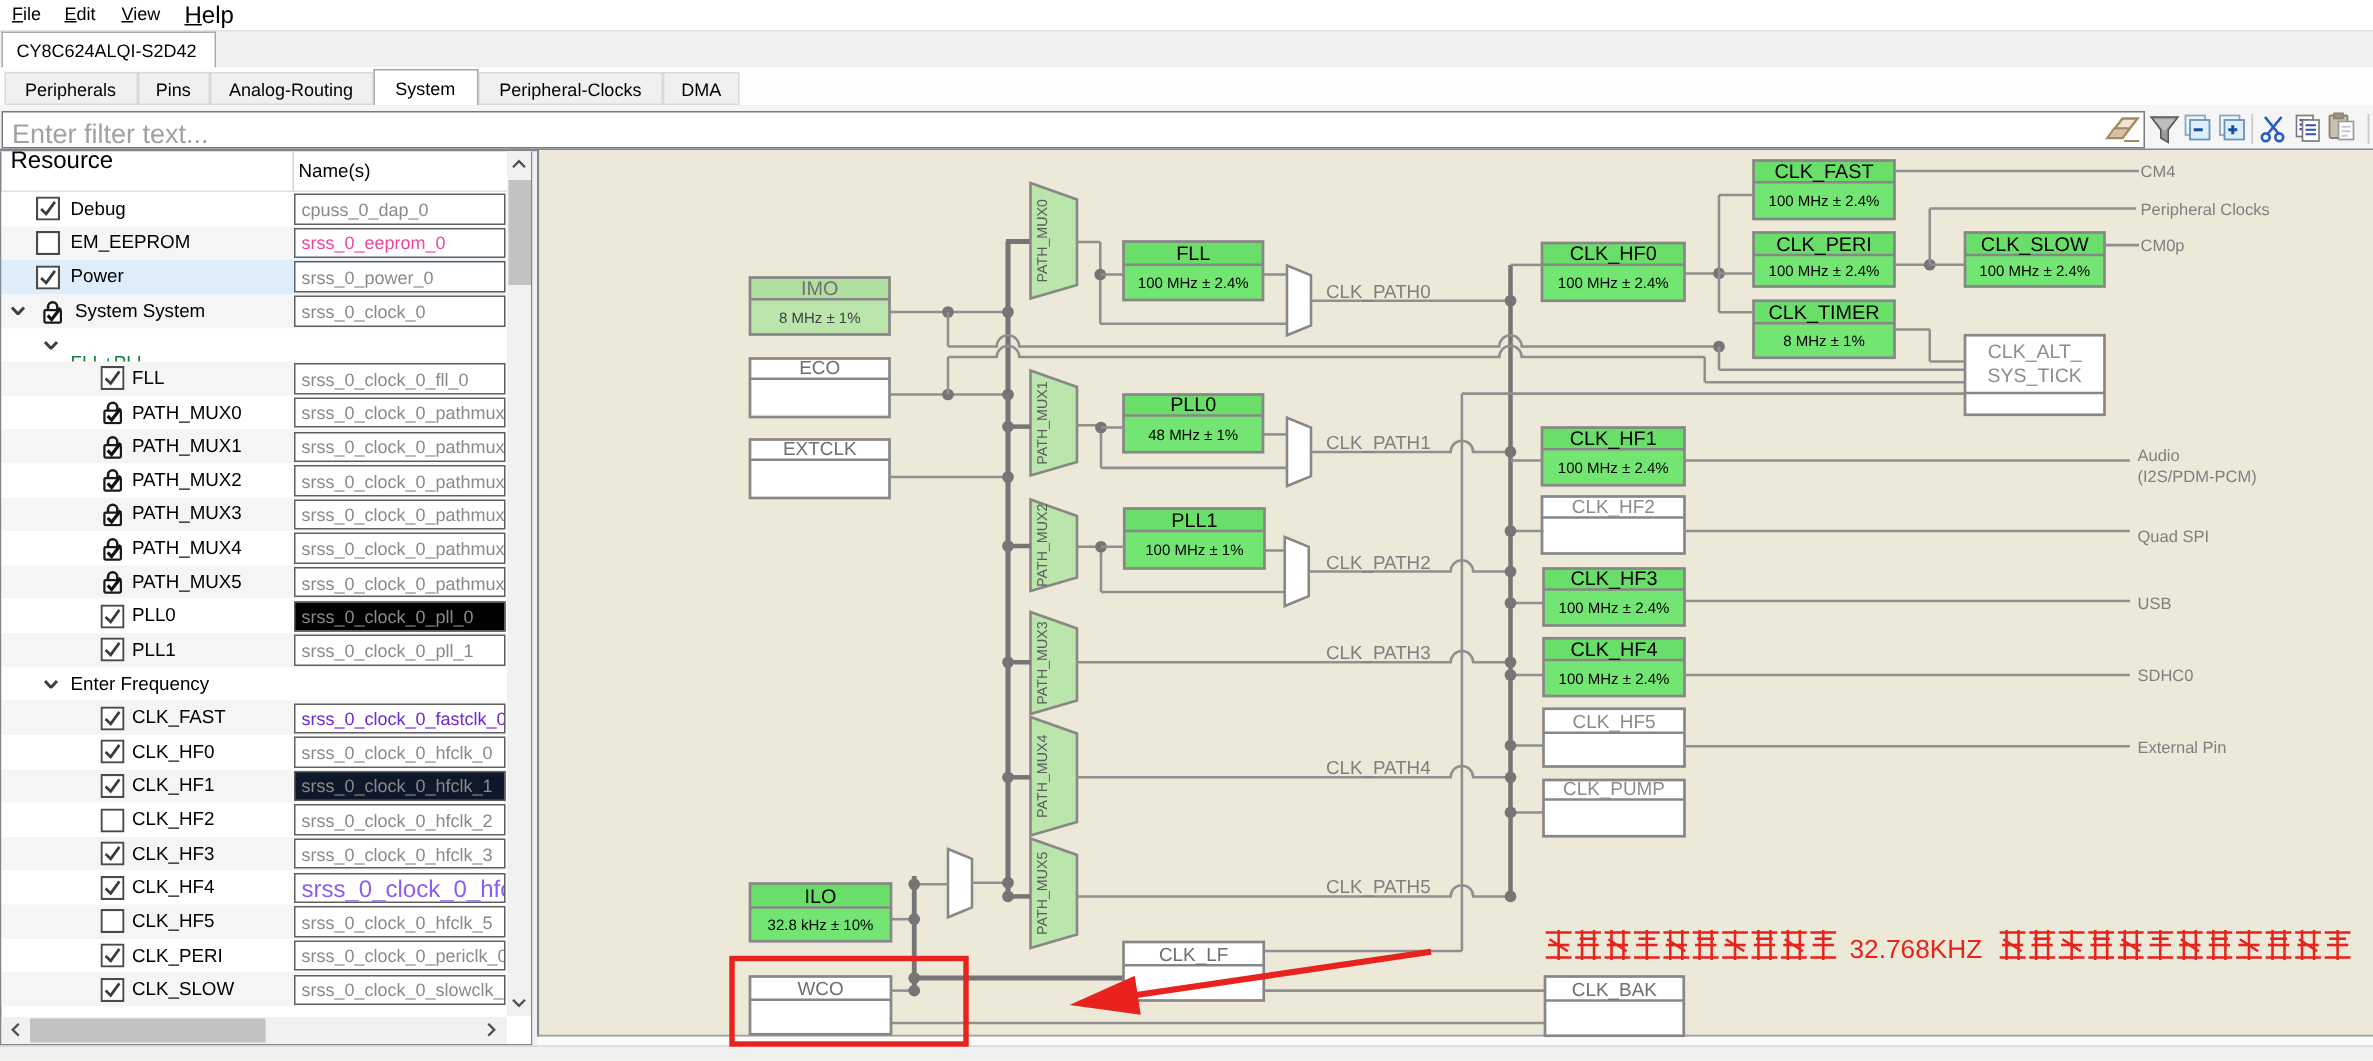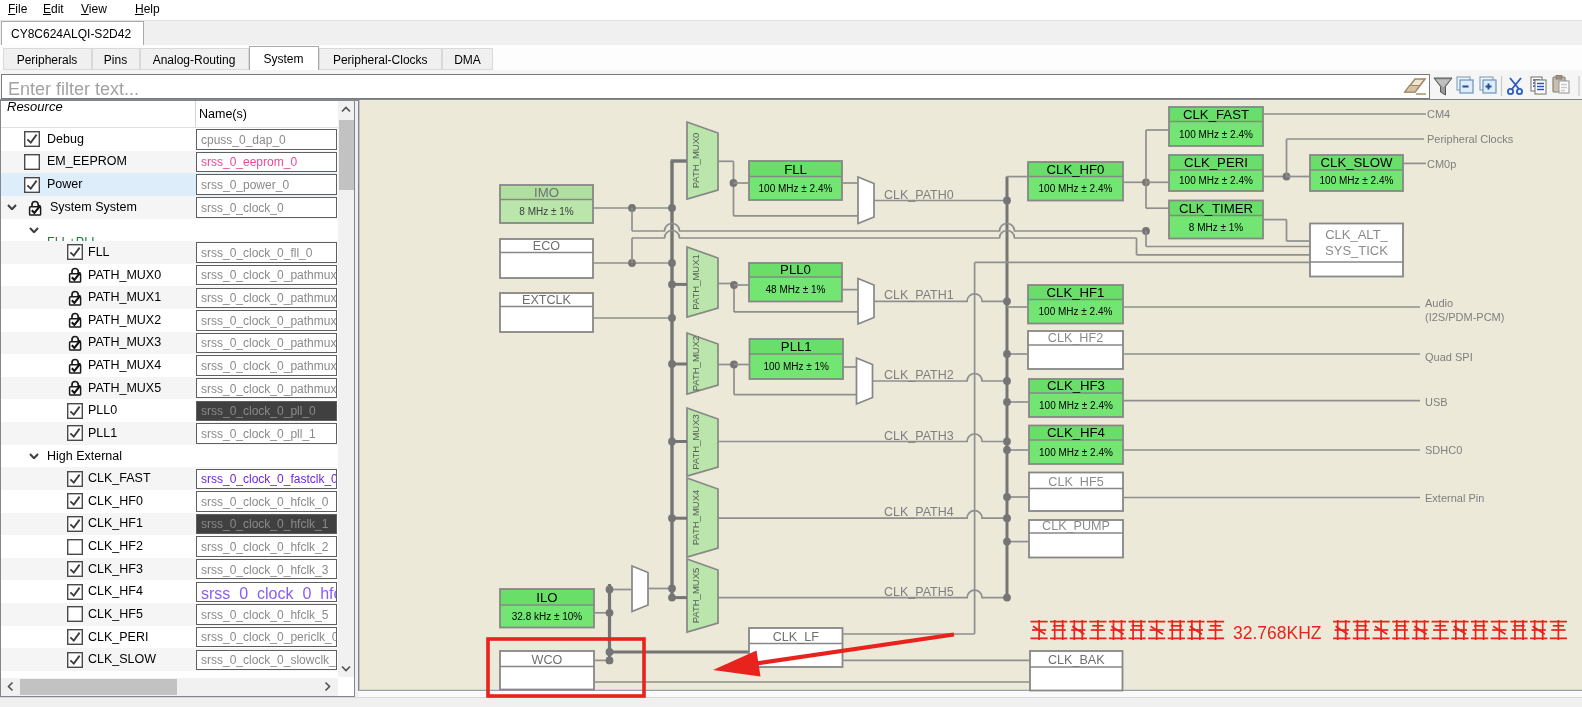--- a/index.html
+++ b/index.html
@@ -3,21 +3,21 @@
 *{margin:0;padding:0;box-sizing:border-box;}
 body{width:1582px;height:707px;font-family:"Liberation Sans",sans-serif;background:#fff;position:relative;overflow:hidden;}
 .abs{position:absolute;}
 .abs svg{display:block;}
 </style></head>
 <body>
 <div class="abs" style="left:0;top:0;width:1582px;height:20px;background:#fff;"></div>
 <div class="abs" style="left:8px;top:2px;font-size:12px;color:#000;"><span style="text-decoration:underline">F</span>ile</div>
 <div class="abs" style="left:43px;top:2px;font-size:12px;color:#000;"><span style="text-decoration:underline">E</span>dit</div>
 <div class="abs" style="left:81px;top:2px;font-size:12px;color:#000;"><span style="text-decoration:underline">V</span>iew</div>
-<div class="abs" style="left:135px;top:2px;font-size:12px;color:#000;"><span style="text-decoration:underline">H</span>elp</div>
+<div class="abs" style="left:123px;top:2px;font-size:16px;color:#000;"><span style="text-decoration:underline">H</span>elp</div>
 <div class="abs" style="left:0;top:20px;width:1582px;height:25px;background:#f0f0f0;border-top:1px solid #e2e2e2;"></div>
 <div class="abs" style="left:1px;top:21px;width:143px;height:24px;background:#fff;border:1px solid #aaa;border-bottom:none;"></div>
 <div class="abs" style="left:11px;top:27px;font-size:12px;color:#000;">CY8C624ALQI-S2D42</div>
 <div class="abs" style="left:0;top:45px;width:1582px;height:25px;background:#fdfdfd;"></div>
 <div class="abs" style="left:2.5px;top:48px;width:89px;height:22px;background:#f0f0f0;border:1px solid #d9d9d9;text-align:center;font-size:12px;padding-top:3.5px;color:#000;">Peripherals</div>
 <div class="abs" style="left:91.5px;top:48px;width:48px;height:22px;background:#f0f0f0;border:1px solid #d9d9d9;text-align:center;font-size:12px;padding-top:3.5px;color:#000;">Pins</div>
 <div class="abs" style="left:139.5px;top:48px;width:109px;height:22px;background:#f0f0f0;border:1px solid #d9d9d9;text-align:center;font-size:12px;padding-top:3.5px;color:#000;">Analog-Routing</div>
 <div class="abs" style="left:248.5px;top:45.5px;width:70px;height:24.5px;background:#fff;border:1px solid #a8a8a8;border-bottom:none;z-index:2;text-align:center;font-size:12px;padding-top:5px;color:#000;">System</div>
 <div class="abs" style="left:318.5px;top:48px;width:123.5px;height:22px;background:#f0f0f0;border:1px solid #d9d9d9;text-align:center;font-size:12px;padding-top:3.5px;color:#000;">Peripheral-Clocks</div>
 <div class="abs" style="left:442px;top:48px;width:51px;height:22px;background:#f0f0f0;border:1px solid #d9d9d9;text-align:center;font-size:12px;padding-top:3.5px;color:#000;">DMA</div>
@@ -55,21 +55,21 @@
     <g>
       <rect x="158" y="7" width="12" height="15" rx="1" fill="#c9bfae" stroke="#8a8070" stroke-width="1.2"></rect>
       <rect x="161" y="5.5" width="6" height="3.5" fill="#9a9285" stroke="#8a8070" stroke-width="1"></rect>
       <rect x="164" y="11" width="10" height="12" fill="#fdfdfd" stroke="#9a9a9a" stroke-width="1.1"></rect>
       <path d="M166,14.5h6M166,17.5h6M166,20.5h4" stroke="#c9c9c9" stroke-width="1.3"></path>
     </g>
     <path d="M184,6 V26" stroke="#c9c9c9" stroke-width="1.2"></path>
   </svg>
 <div class="abs" style="left:0;top:99px;width:1582px;height:1.5px;background:#82878f;"></div>
 <div class="abs" style="left:0;top:100.5px;width:355px;height:596.5px;background:#fff;border:1px solid #82878f;border-top:none;"></div>
-<div class="abs" style="left:7px;top:99px;font-size:13px;color:#000;font-style:italic;">Resource</div>
+<div class="abs" style="left:7px;top:99px;font-size:16px;color:#000;">Resource</div>
 <div class="abs" style="left:199px;top:107px;font-size:12.5px;color:#000;">Name(s)</div>
 <div class="abs" style="left:195px;top:101px;width:1px;height:26px;background:#d5d5d5;"></div>
 <div class="abs" style="left:1px;top:127px;width:337px;height:1px;background:#e0e0e0;"></div>
 <div class="abs" style="left:1px;top:128.0px;width:336px;height:22.62px;background:#fff;"></div>
 <div class="abs" style="left:24px;top:131.3px;">
     <svg width="16" height="16" viewBox="0 0 16 16">
       <rect x="0.7" y="0.7" width="14.6" height="14.6" fill="#fff" stroke="#4a4a4a" stroke-width="1.4"></rect>
       <path d="M3.4,8.3 L6.8,11.6 L12.6,3.6" stroke="#3c3c3c" stroke-width="1.8" fill="none"></path>
     </svg>
   </div>
@@ -206,41 +206,41 @@
     <div style="margin:2.5px 0 0 4px;font-size:12px;color:#8a8a8a;white-space:nowrap;">srss_0_clock_0_pathmux</div>
   </div>
 <div class="abs" style="left:1px;top:399.4px;width:336px;height:22.62px;background:#fff;"></div>
 <div class="abs" style="left:67px;top:402.8px;">
     <svg width="16" height="16" viewBox="0 0 16 16">
       <rect x="0.7" y="0.7" width="14.6" height="14.6" fill="#fff" stroke="#4a4a4a" stroke-width="1.4"></rect>
       <path d="M3.4,8.3 L6.8,11.6 L12.6,3.6" stroke="#3c3c3c" stroke-width="1.8" fill="none"></path>
     </svg>
   </div>
 <div class="abs" style="left:88px;top:403.2px;font-size:12.5px;color:#000;">PLL0</div>
-<div class="abs" style="left:196px;top:400.6px;width:141px;height:20.42px;background:#404040;border:1px solid #5f5f5f;overflow:hidden;">
+<div class="abs" style="left:196px;top:400.6px;width:141px;height:20.42px;background:#000000;border:1px solid #5f5f5f;overflow:hidden;">
     <div style="margin:2.5px 0 0 4px;font-size:12px;color:#8a8a8a;white-space:nowrap;">srss_0_clock_0_pll_0</div>
   </div>
 <div class="abs" style="left:1px;top:422.1px;width:336px;height:22.62px;background:#f5f5f5;"></div>
 <div class="abs" style="left:67px;top:425.4px;">
     <svg width="16" height="16" viewBox="0 0 16 16">
       <rect x="0.7" y="0.7" width="14.6" height="14.6" fill="#fff" stroke="#4a4a4a" stroke-width="1.4"></rect>
       <path d="M3.4,8.3 L6.8,11.6 L12.6,3.6" stroke="#3c3c3c" stroke-width="1.8" fill="none"></path>
     </svg>
   </div>
 <div class="abs" style="left:88px;top:425.9px;font-size:12.5px;color:#000;">PLL1</div>
 <div class="abs" style="left:196px;top:423.3px;width:141px;height:20.42px;background:#fff;border:1px solid #5f5f5f;overflow:hidden;">
     <div style="margin:2.5px 0 0 4px;font-size:12px;color:#8a8a8a;white-space:nowrap;">srss_0_clock_0_pll_1</div>
   </div>
 <div class="abs" style="left:1px;top:444.7px;width:336px;height:22.62px;background:#fff;"></div>
 <div class="abs" style="left:29px;top:453.0px;">
     <svg width="10" height="6" viewBox="0 0 10 6">
       <path d="M1,1 L5,5.3 L9,1" stroke="#3f3f3f" stroke-width="2" fill="none"></path>
     </svg>
   </div>
-<div class="abs" style="left:47px;top:448.5px;font-size:12.5px;color:#000;">High External</div>
+<div class="abs" style="left:47px;top:448.5px;font-size:12.5px;color:#000;">Enter Frequency</div>
 <div class="abs" style="left:1px;top:467.3px;width:336px;height:22.62px;background:#f5f5f5;"></div>
 <div class="abs" style="left:67px;top:470.6px;">
     <svg width="16" height="16" viewBox="0 0 16 16">
       <rect x="0.7" y="0.7" width="14.6" height="14.6" fill="#fff" stroke="#4a4a4a" stroke-width="1.4"></rect>
       <path d="M3.4,8.3 L6.8,11.6 L12.6,3.6" stroke="#3c3c3c" stroke-width="1.8" fill="none"></path>
     </svg>
   </div>
 <div class="abs" style="left:88px;top:471.1px;font-size:12.5px;color:#000;">CLK_FAST</div>
 <div class="abs" style="left:196px;top:468.5px;width:141px;height:20.42px;background:#fff;border:1px solid #5f5f5f;overflow:hidden;">
     <div style="margin:2.5px 0 0 4px;font-size:12px;color:#6d28d9;white-space:nowrap;">srss_0_clock_0_fastclk_0</div>
@@ -257,21 +257,21 @@
     <div style="margin:2.5px 0 0 4px;font-size:12px;color:#8a8a8a;white-space:nowrap;">srss_0_clock_0_hfclk_0</div>
   </div>
 <div class="abs" style="left:1px;top:512.5px;width:336px;height:22.62px;background:#f5f5f5;"></div>
 <div class="abs" style="left:67px;top:515.8px;">
     <svg width="16" height="16" viewBox="0 0 16 16">
       <rect x="0.7" y="0.7" width="14.6" height="14.6" fill="#fff" stroke="#4a4a4a" stroke-width="1.4"></rect>
       <path d="M3.4,8.3 L6.8,11.6 L12.6,3.6" stroke="#3c3c3c" stroke-width="1.8" fill="none"></path>
     </svg>
   </div>
 <div class="abs" style="left:88px;top:516.3px;font-size:12.5px;color:#000;">CLK_HF1</div>
-<div class="abs" style="left:196px;top:513.7px;width:141px;height:20.42px;background:#404040;border:1px solid #5f5f5f;overflow:hidden;">
+<div class="abs" style="left:196px;top:513.7px;width:141px;height:20.42px;background:#0f172a;border:1px solid #5f5f5f;overflow:hidden;">
     <div style="margin:2.5px 0 0 4px;font-size:12px;color:#8a8a8a;white-space:nowrap;">srss_0_clock_0_hfclk_1</div>
   </div>
 <div class="abs" style="left:1px;top:535.2px;width:336px;height:22.62px;background:#fff;"></div>
 <div class="abs" style="left:67px;top:538.5px;">
     <svg width="16" height="16" viewBox="0 0 16 16">
       <rect x="0.7" y="0.7" width="14.6" height="14.6" fill="#fff" stroke="#4a4a4a" stroke-width="1.4"></rect>
     </svg>
   </div>
 <div class="abs" style="left:88px;top:539.0px;font-size:12.5px;color:#000;">CLK_HF2</div>
 <div class="abs" style="left:196px;top:536.4px;width:141px;height:20.42px;background:#fff;border:1px solid #5f5f5f;overflow:hidden;">

